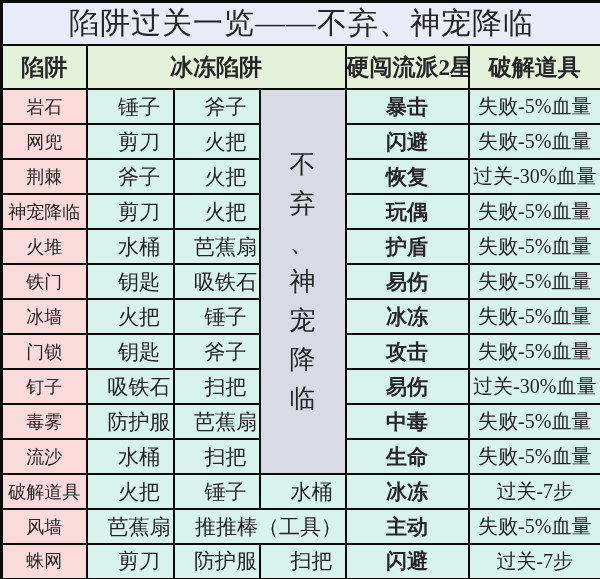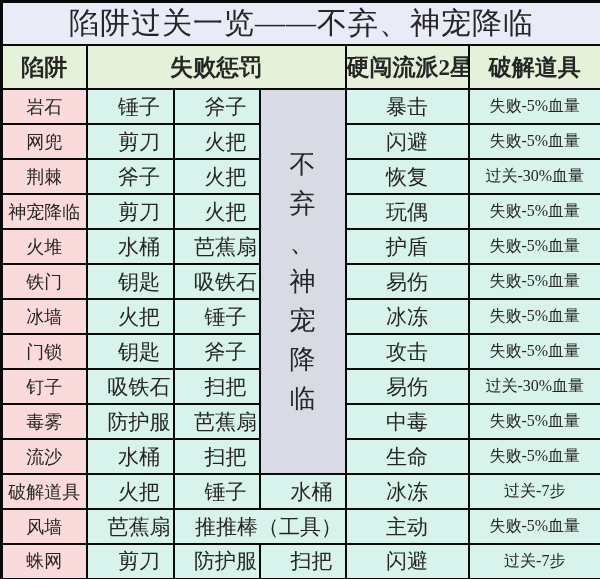--- a/index.html
+++ b/index.html
@@ -37,22 +37,22 @@
   }
   tr.header-row th{
     background:var(--header-bg);
     height:42px;
     font-size:23px;
     font-weight:bold;
   }
   tbody tr{height:35px;}
   td.trap{background:var(--trap-bg);font-size:18px;}
   td.tool{background:var(--tool-bg);font-size:21px;padding-left:18px;}
-  td.force{background:var(--tool-bg);font-size:21px;}
-  td.penalty{background:var(--tool-bg);font-size:16px;}
+  td.force{background:var(--tool-bg);font-size:21px;font-weight:bold;}
+  td.penalty{background:var(--tool-bg);font-size:20px;}
   td.merged{background:var(--merged-bg);}
   .vtext{
     display:flex;
     flex-direction:column;
     align-items:center;
     justify-content:center;
     gap:13px;
     height:100%;
   }
   .vtext span{
@@ -72,21 +72,21 @@
     <col style="width:86px">
     <col style="width:123px">
     <col style="width:133px">
   </colgroup>
   <thead>
     <tr class="title-row">
       <th colspan="6">陷阱过关一览——不弃、神宠降临</th>
     </tr>
     <tr class="header-row">
       <th>陷阱</th>
-      <th colspan="3">失败惩罚</th>
+      <th colspan="3">冰冻陷阱</th>
       <th>硬闯流派2星</th>
       <th>破解道具</th>
     </tr>
   </thead>
   <tbody id="table-body">
       <tr>
         <td class="trap">岩石</td>
         <td class="tool">锤子</td>
         <td class="tool">斧子</td>
         <td class="merged" rowspan="11">

